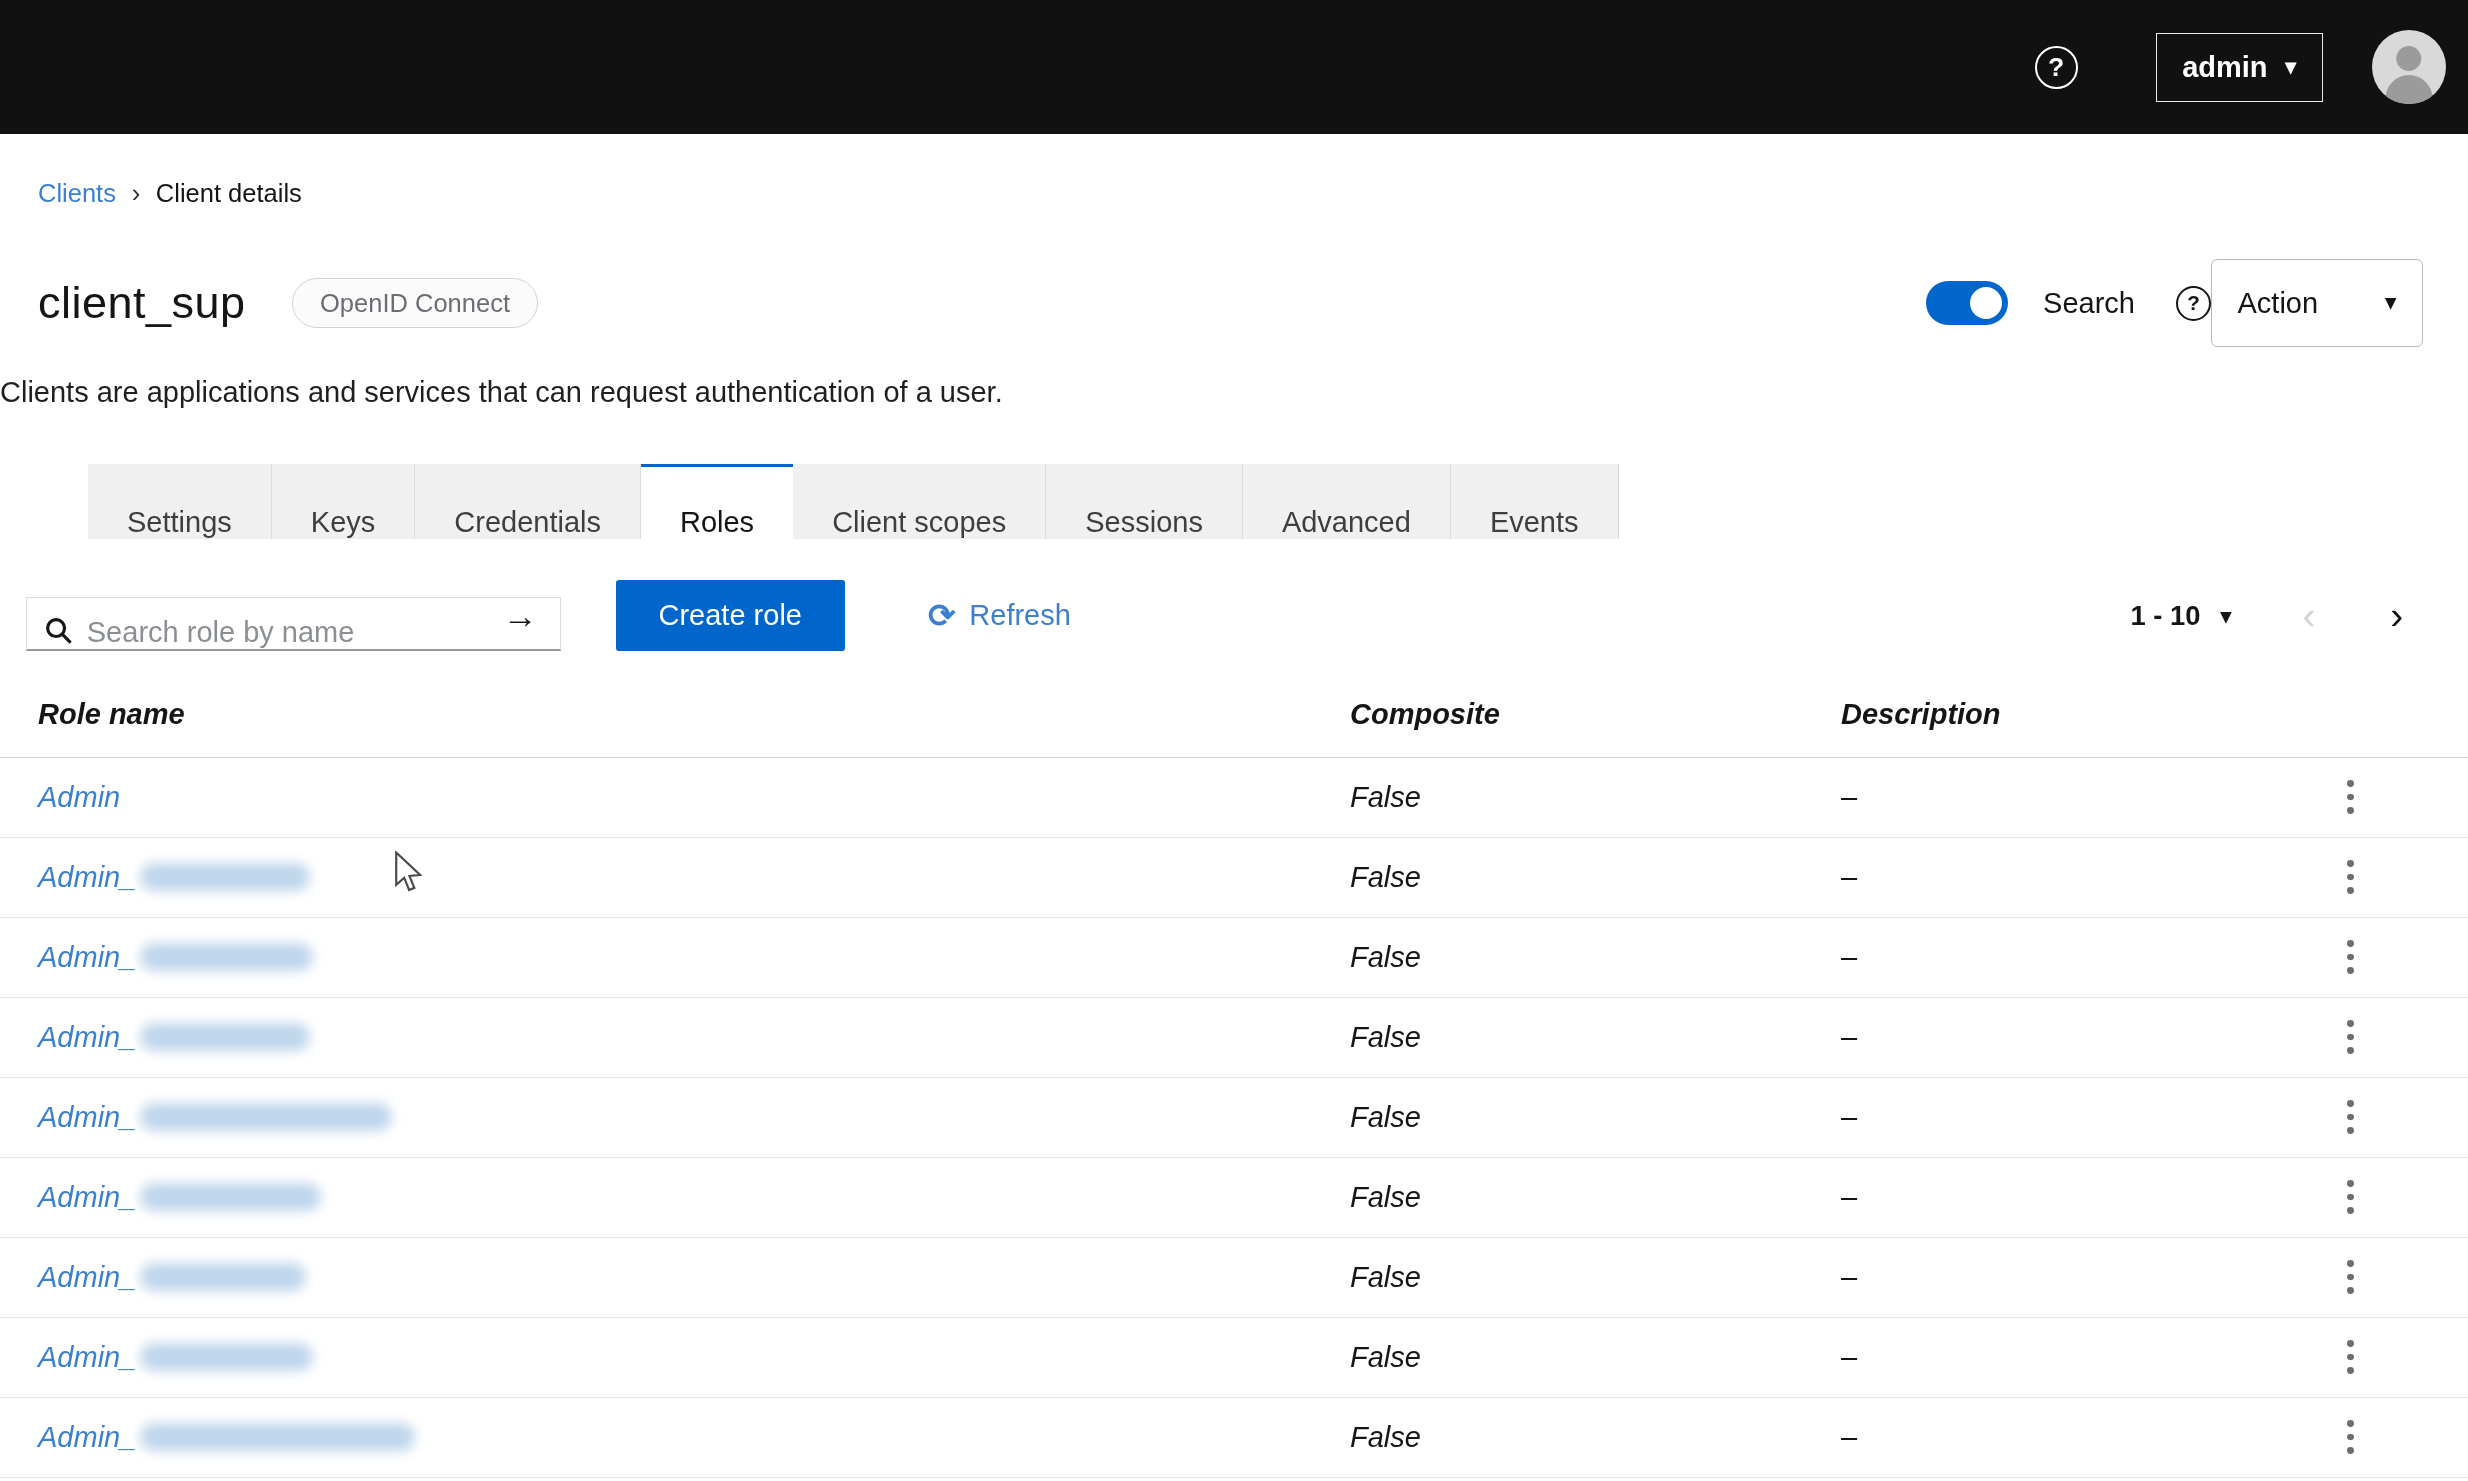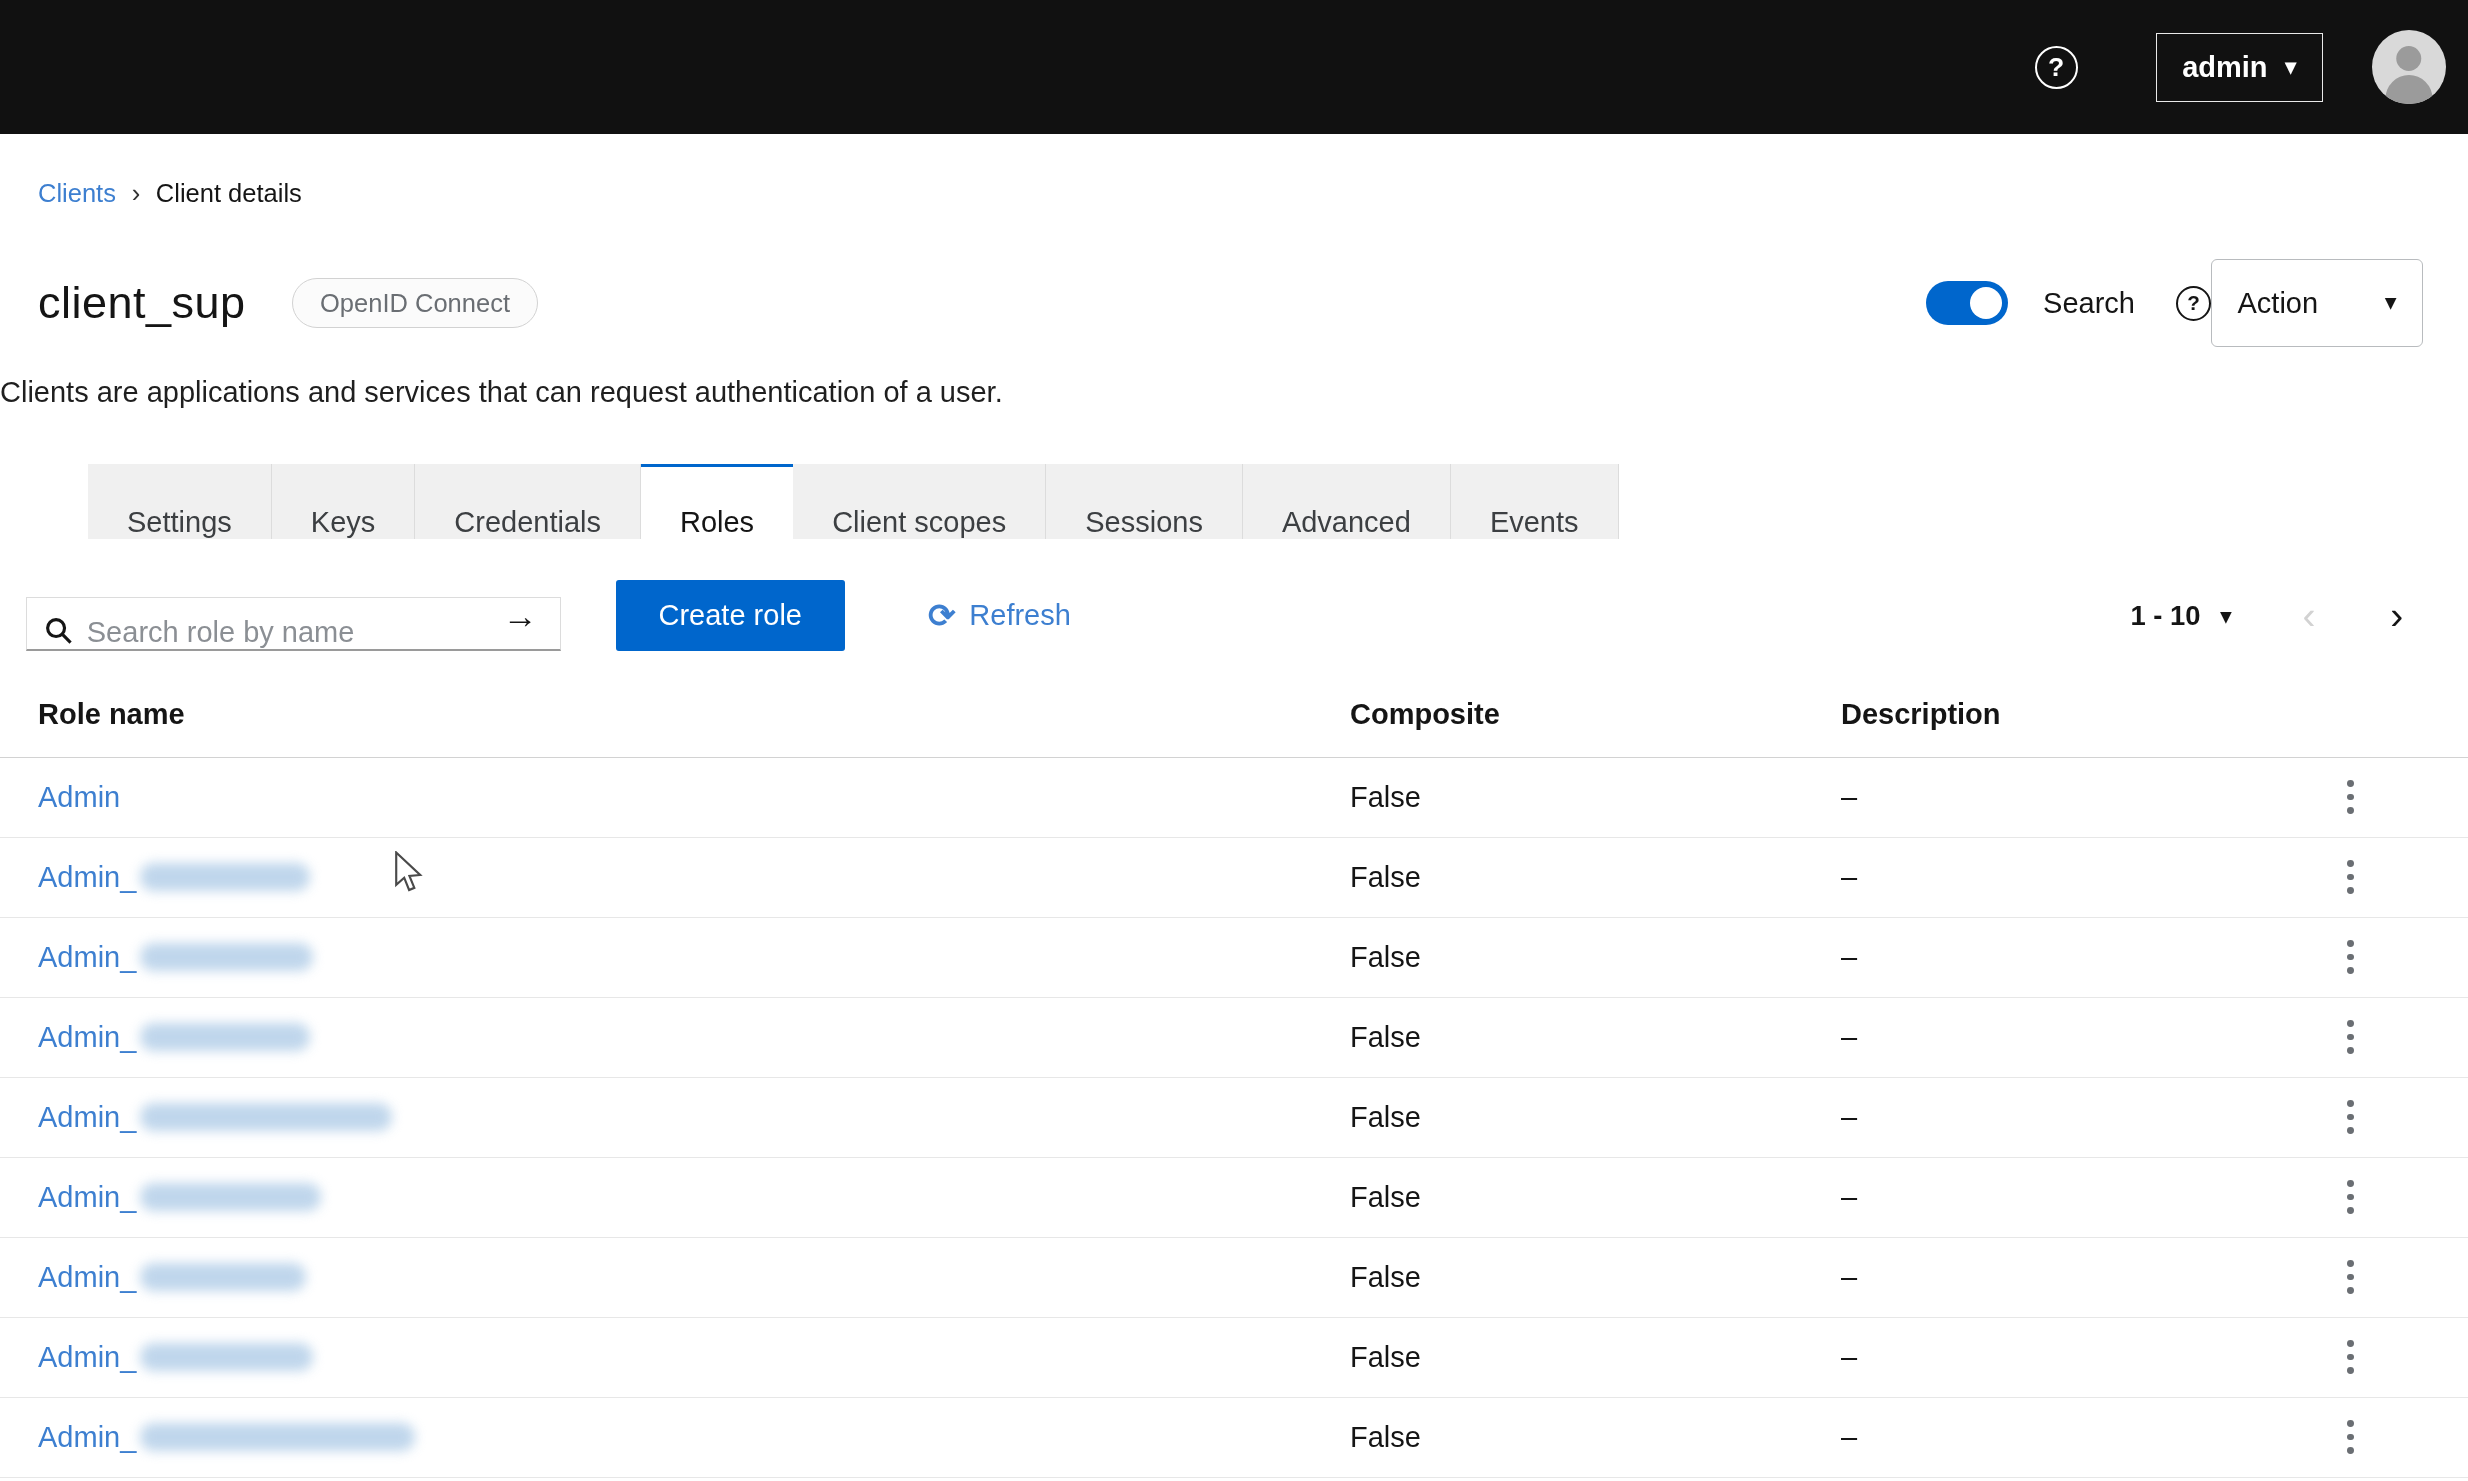--- a/index.html
+++ b/index.html
@@ -146,20 +146,21 @@
   .pag-prev{color:#d2d2d2;margin-left:61px;}
   .pag-next{color:#151515;margin-left:55px;}
 
   
   .roles-table{margin-top:47px;width:100%;}
   .thead,.trow{
     display:grid;
     grid-template-columns:1312px 491px 421px 1fr;
     align-items:center;
     padding-left:38px;
+    font-style:italic;
   }
   .thead{font-weight:700;font-size:29px;padding-bottom:25.5px;border-bottom:1px solid var(--border);}
   .trow{height:80px;border-bottom:1px solid var(--rowline);font-size:29px;}
   .role-link{color:var(--link);text-decoration:none;cursor:pointer;display:inline-flex;align-items:center;}
   .redact{
     display:inline-block;height:27.4px;border-radius:13.7px;
     background:#b9d2ea;filter:blur(5.9px);opacity:.9;margin-left:3.9px;
   }
   .cell-actions{display:flex;justify-content:flex-end;padding-right:94px;}
   .kebab{

